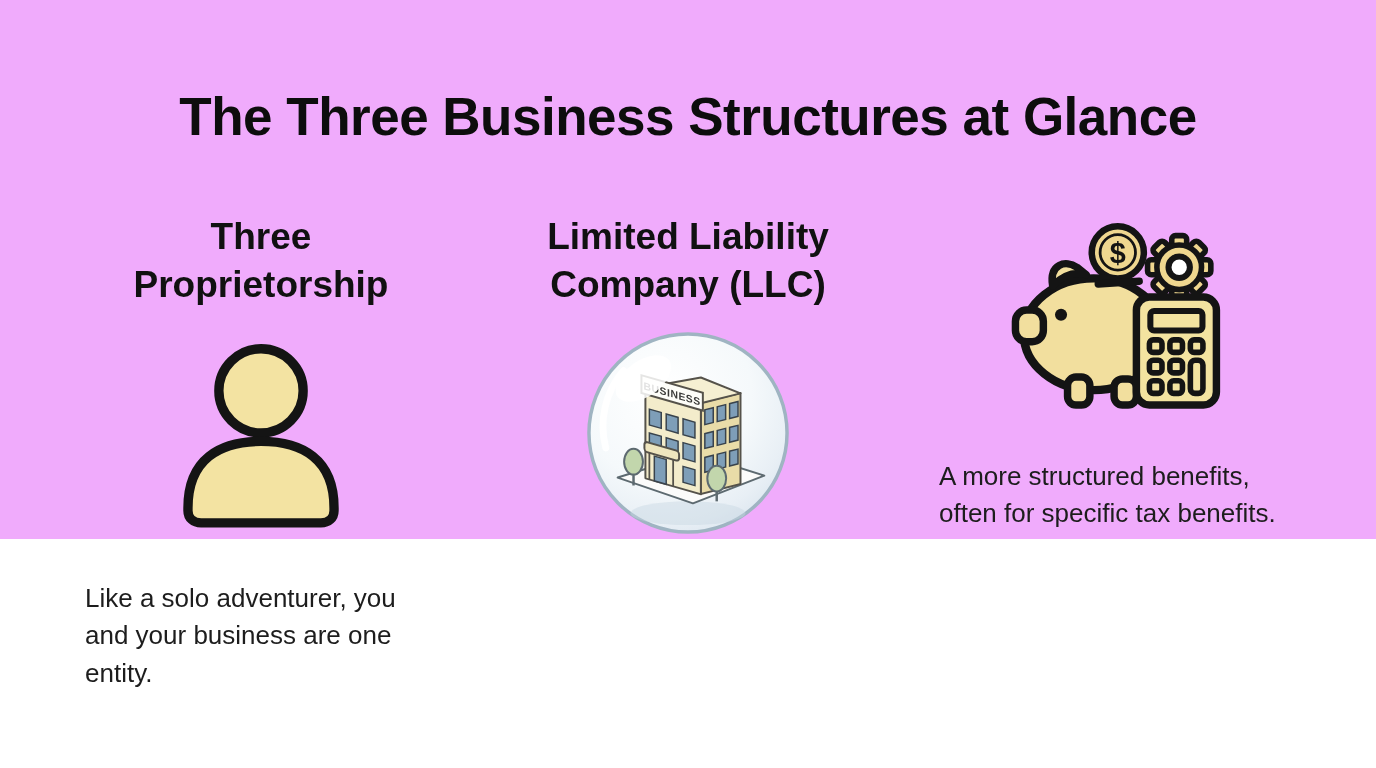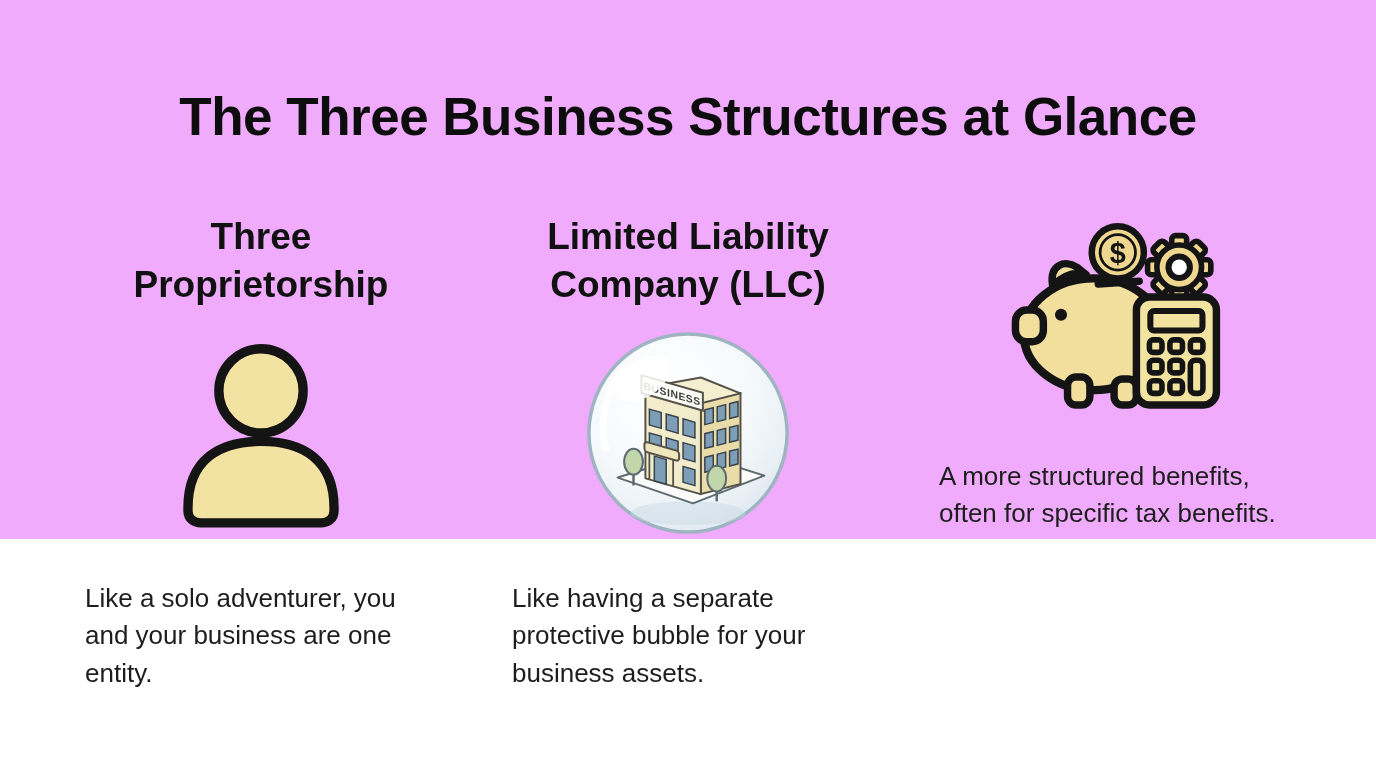--- a/index.html
+++ b/index.html
@@ -145,21 +145,20 @@
 
           <g>
             <line x1="134" y1="162" x2="134" y2="174" stroke="#5d6a70" stroke-width="2.5"></line>
             <ellipse cx="134" cy="151" rx="9.5" ry="13" fill="#C2D6AC" stroke="#5d6a70" stroke-width="2"></ellipse>
           </g>
 
           <ellipse cx="60" cy="50" rx="32" ry="18" fill="#ffffff" opacity="0.85" transform="rotate(-35 60 50)"></ellipse>
           <path d="M 22 120 A 86 86 0 0 1 40 42" fill="none" stroke="#ffffff" stroke-width="7" stroke-linecap="round" opacity="0.9"></path>
         </svg>
       </div>
-      <p class="caption">Like having a separate protective bubble for your business assets.</p>
     </section>
 
     <section class="col">
       <div class="icon-wrap">
         <svg width="214" height="212" viewBox="0 0 230 218">
 
           <g>
             <circle cx="118" cy="46" r="28" fill="#EFD78F" stroke="#141414" stroke-width="7"></circle>
             <circle cx="118" cy="46" r="19" fill="#EFD78F" stroke="#141414" stroke-width="3"></circle>
             <text x="118" y="57" text-anchor="middle" font-size="31" font-weight="800" fill="#141414" font-family="Liberation Sans, sans-serif">$</text>

